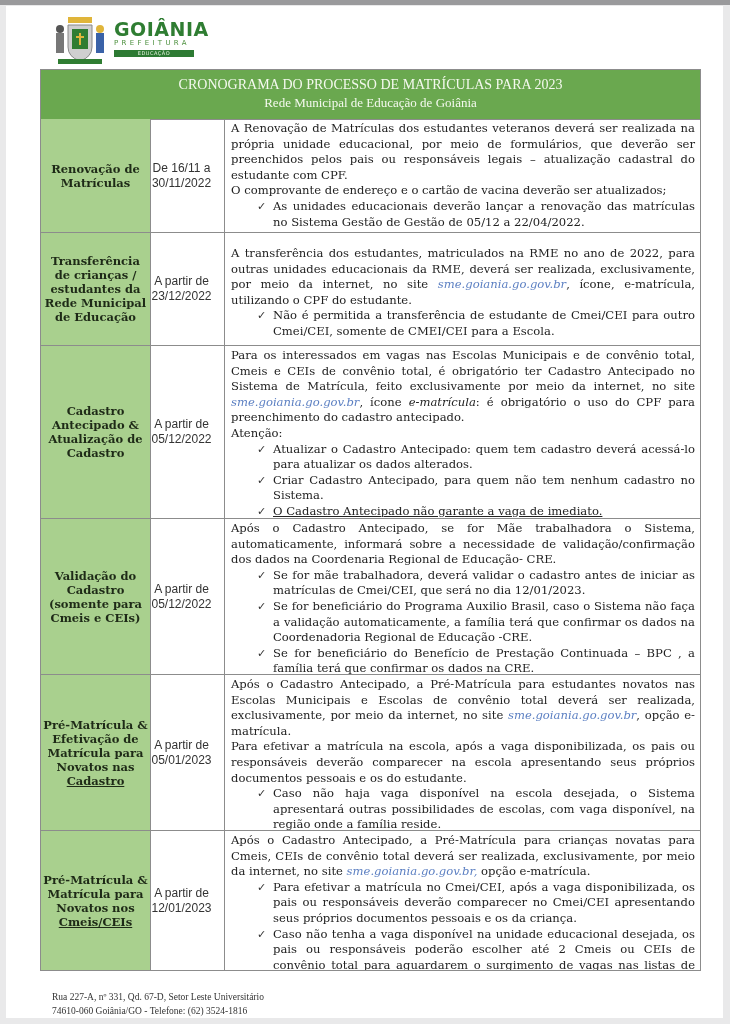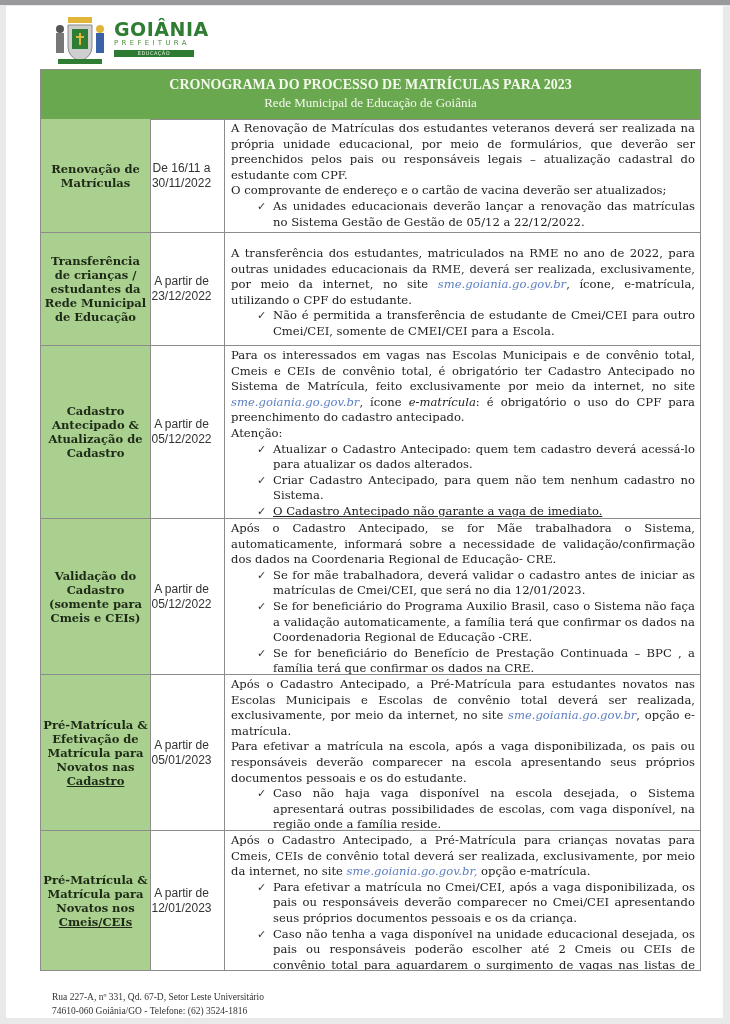--- a/index.html
+++ b/index.html
@@ -35,21 +35,21 @@
     text-decoration:underline; color:#1b1b1b;
   }
   .table {
     position:absolute; left:34px; top:63px; width:661px; height:902px;
     border:1px solid #8c8c8c; box-sizing:border-box;
   }
   .band {
     position:absolute; left:0; top:0; width:659px; height:49px; background:#6aa84f;
     color:#f4f9ee; text-align:center; border-bottom:1px solid #8c8c8c;
   }
-  .band .t1 { font-size:14px; font-weight:bold; margin-top:6px; letter-spacing:0; line-height:18px;
+  .band .t1 { font-size:14px; font-weight:normal; margin-top:6px; letter-spacing:0; line-height:18px;
     font-family:"Liberation Serif", serif; }
   .band .t2 { font-size:13px; line-height:17px; font-family:"Liberation Serif", serif; }
   .row { position:absolute; left:0; width:659px; border-bottom:1px solid #8c8c8c; box-sizing:border-box; }
   .row:last-child { border-bottom:none; }
   .c1 {
     position:absolute; left:0; top:0; bottom:0; width:110px; background:#a9d08e;
     border-right:1px solid #8c8c8c; display:flex; align-items:center; justify-content:center;
     text-align:center; font-weight:bold; font-size:11.5px; line-height:14px; color:#1e2a17;
     font-family:"DejaVu Serif", serif; padding:0 2px; box-sizing:border-box;
   }
@@ -109,21 +109,21 @@
       <div class="t2">Rede Municipal de Educação de Goiânia</div>
     </div>
 
     <div class="row" style="top:49px;height:114px;">
       <div class="c1">Renovação de Matrículas</div>
       <div class="c2">De 16/11 a 30/11/2022</div>
       <div class="c3">
         <p>A Renovação de Matrículas dos estudantes veteranos deverá ser realizada na própria unidade educacional, por meio de formulários, que deverão ser preenchidos pelos pais ou responsáveis legais – atualização cadastral do estudante com CPF.</p>
         <p>O comprovante de endereço e o cartão de vacina deverão ser atualizados;</p>
         <ul>
-          <li><span class="chk">✓</span><span>As unidades educacionais deverão lançar a renovação das matrículas no Sistema Gestão de Gestão de 05/12 a 22/12/2022.</span></li>
+          <li><span class="chk">✓</span><span>As unidades educacionais deverão lançar a renovação das matrículas no Sistema Gestão de Gestão de 05/12 a 22/04/2022.</span></li>
         </ul>
       </div>
     </div>
 
     <div class="row" style="top:163px;height:113px;">
       <div class="c1">Transferência de crianças / estudantes da Rede Municipal de Educação</div>
       <div class="c2">A partir de 23/12/2022</div>
       <div class="c3" style="padding-top:13px;">
         <p><span>A transferência dos estudantes, matriculados na RME no ano de 2022, para outras unidades educacionais da RME, deverá ser realizada, exclusivamente, por meio da internet, no site </span><span class="link">sme.goiania.go.gov.br</span><span>, ícone, e-matrícula, utilizando o CPF do estudante.</span></p>
         <ul>

